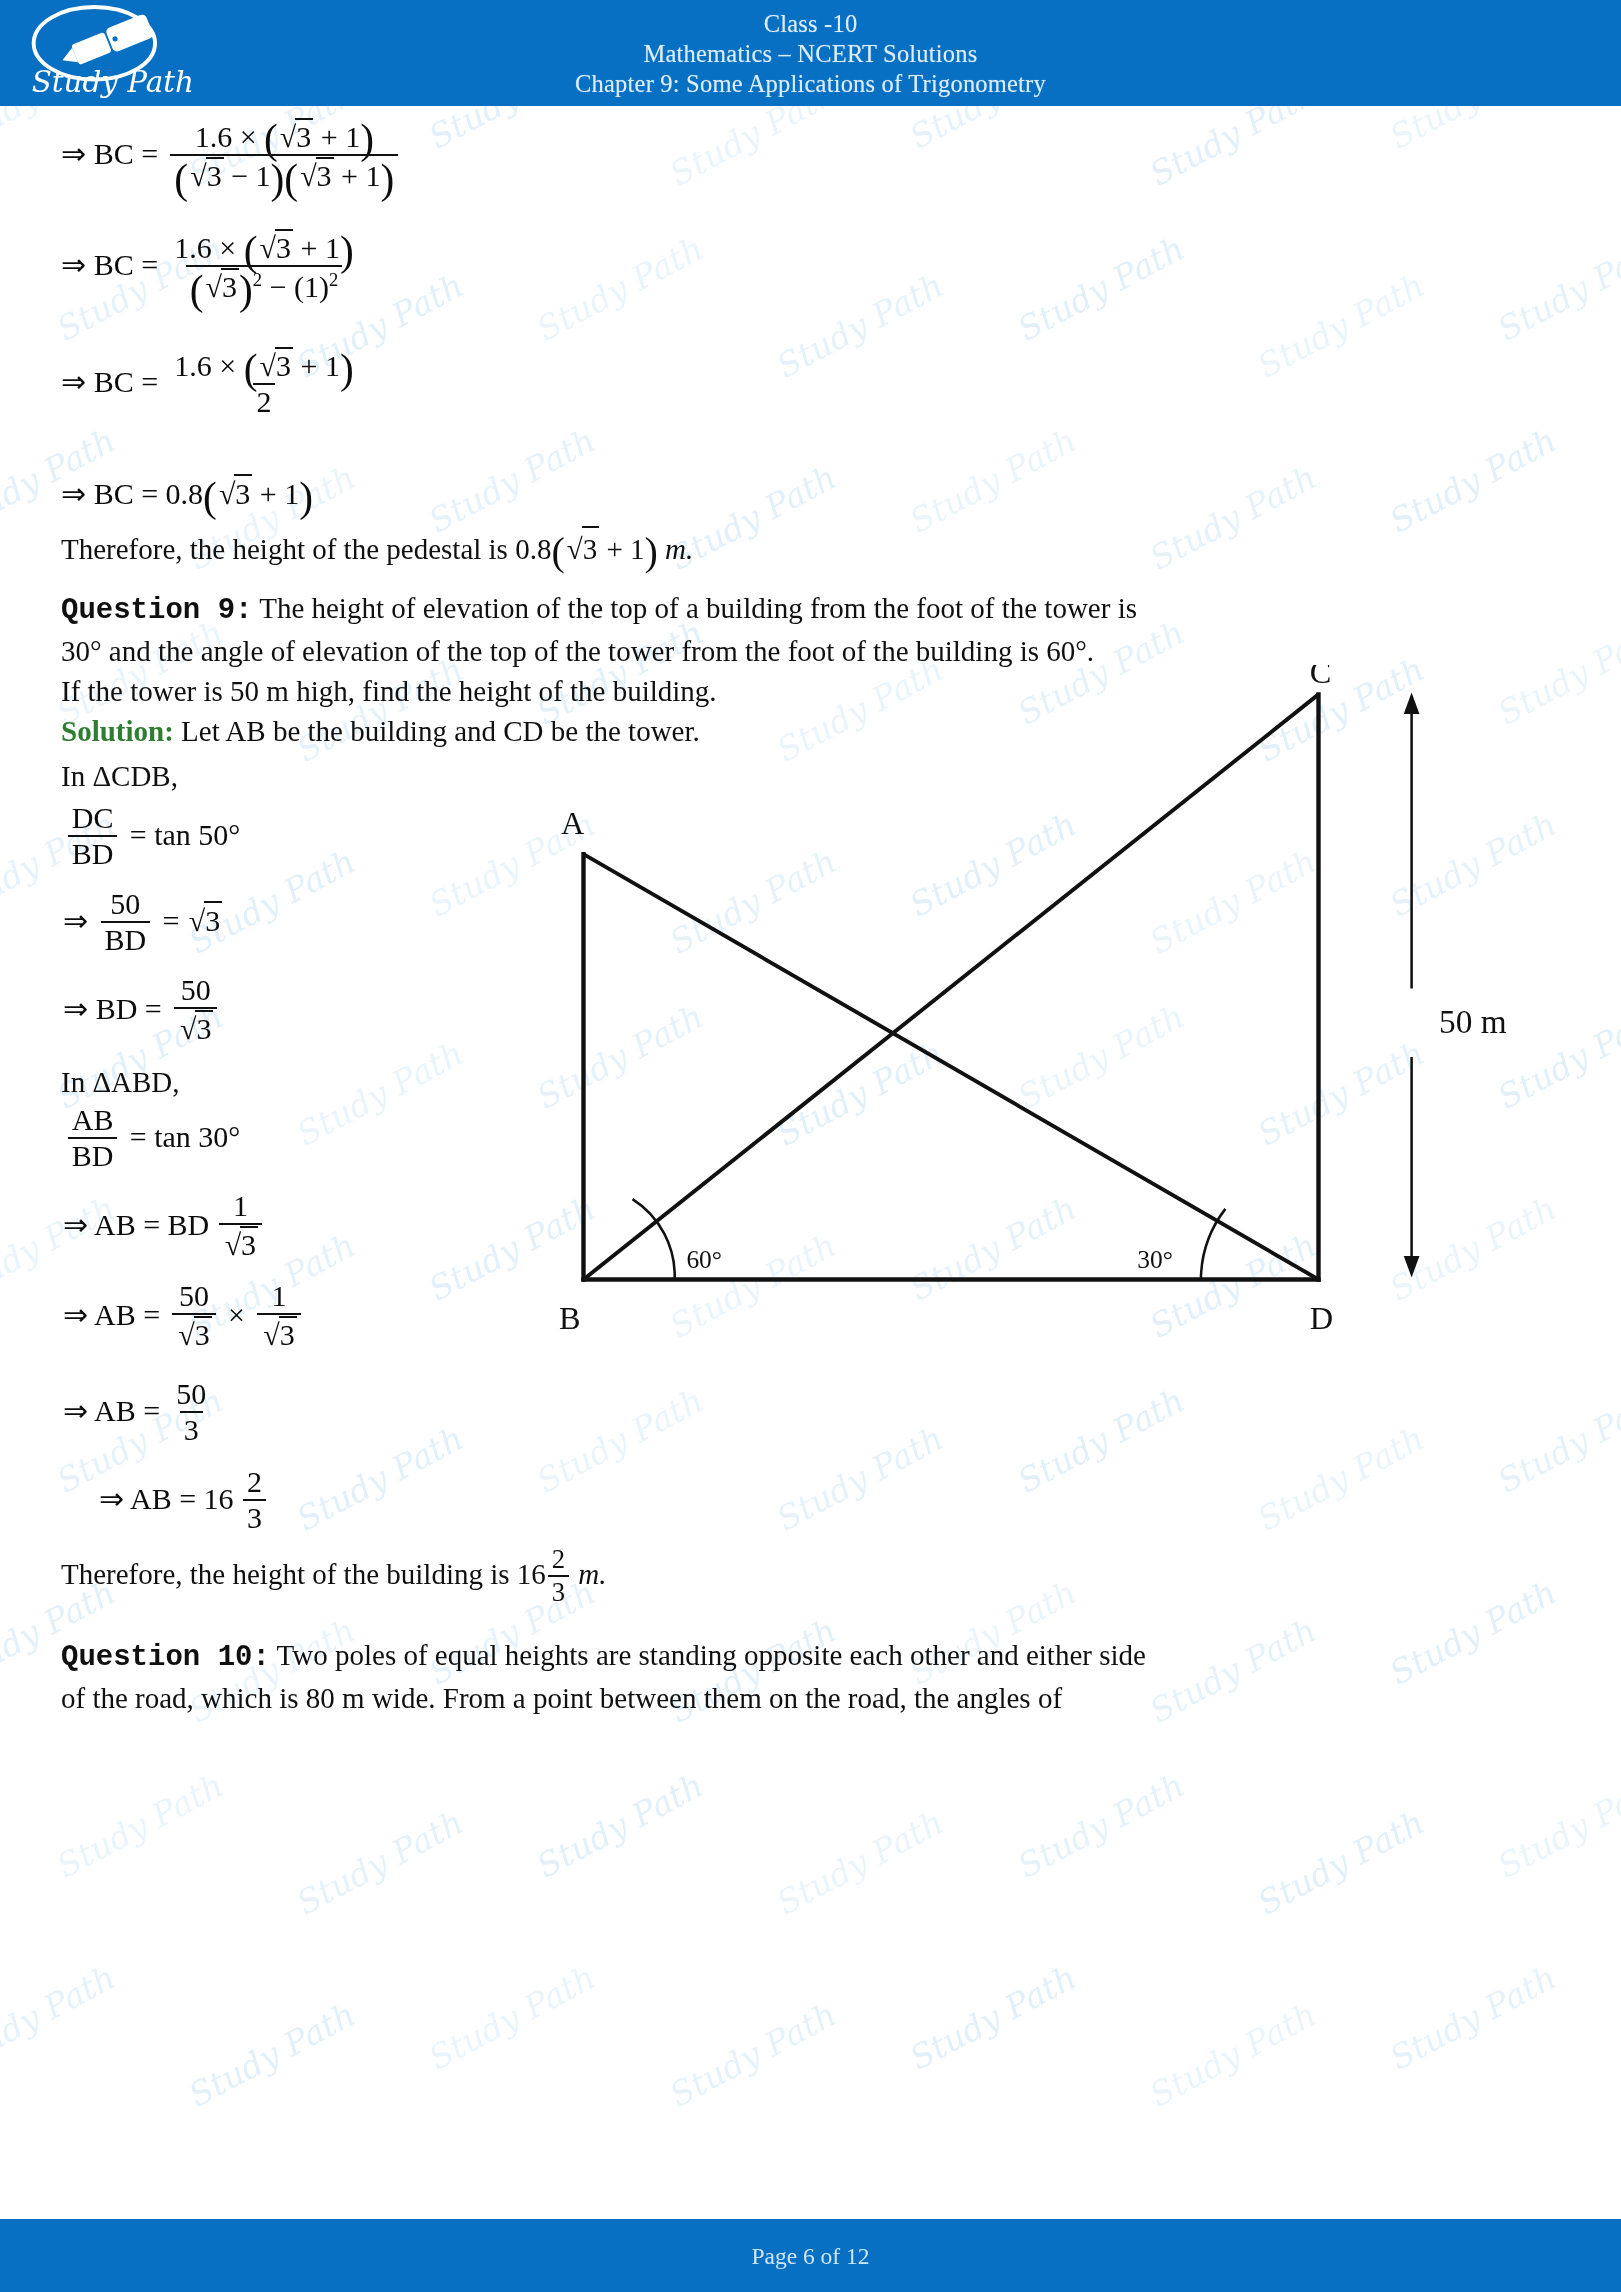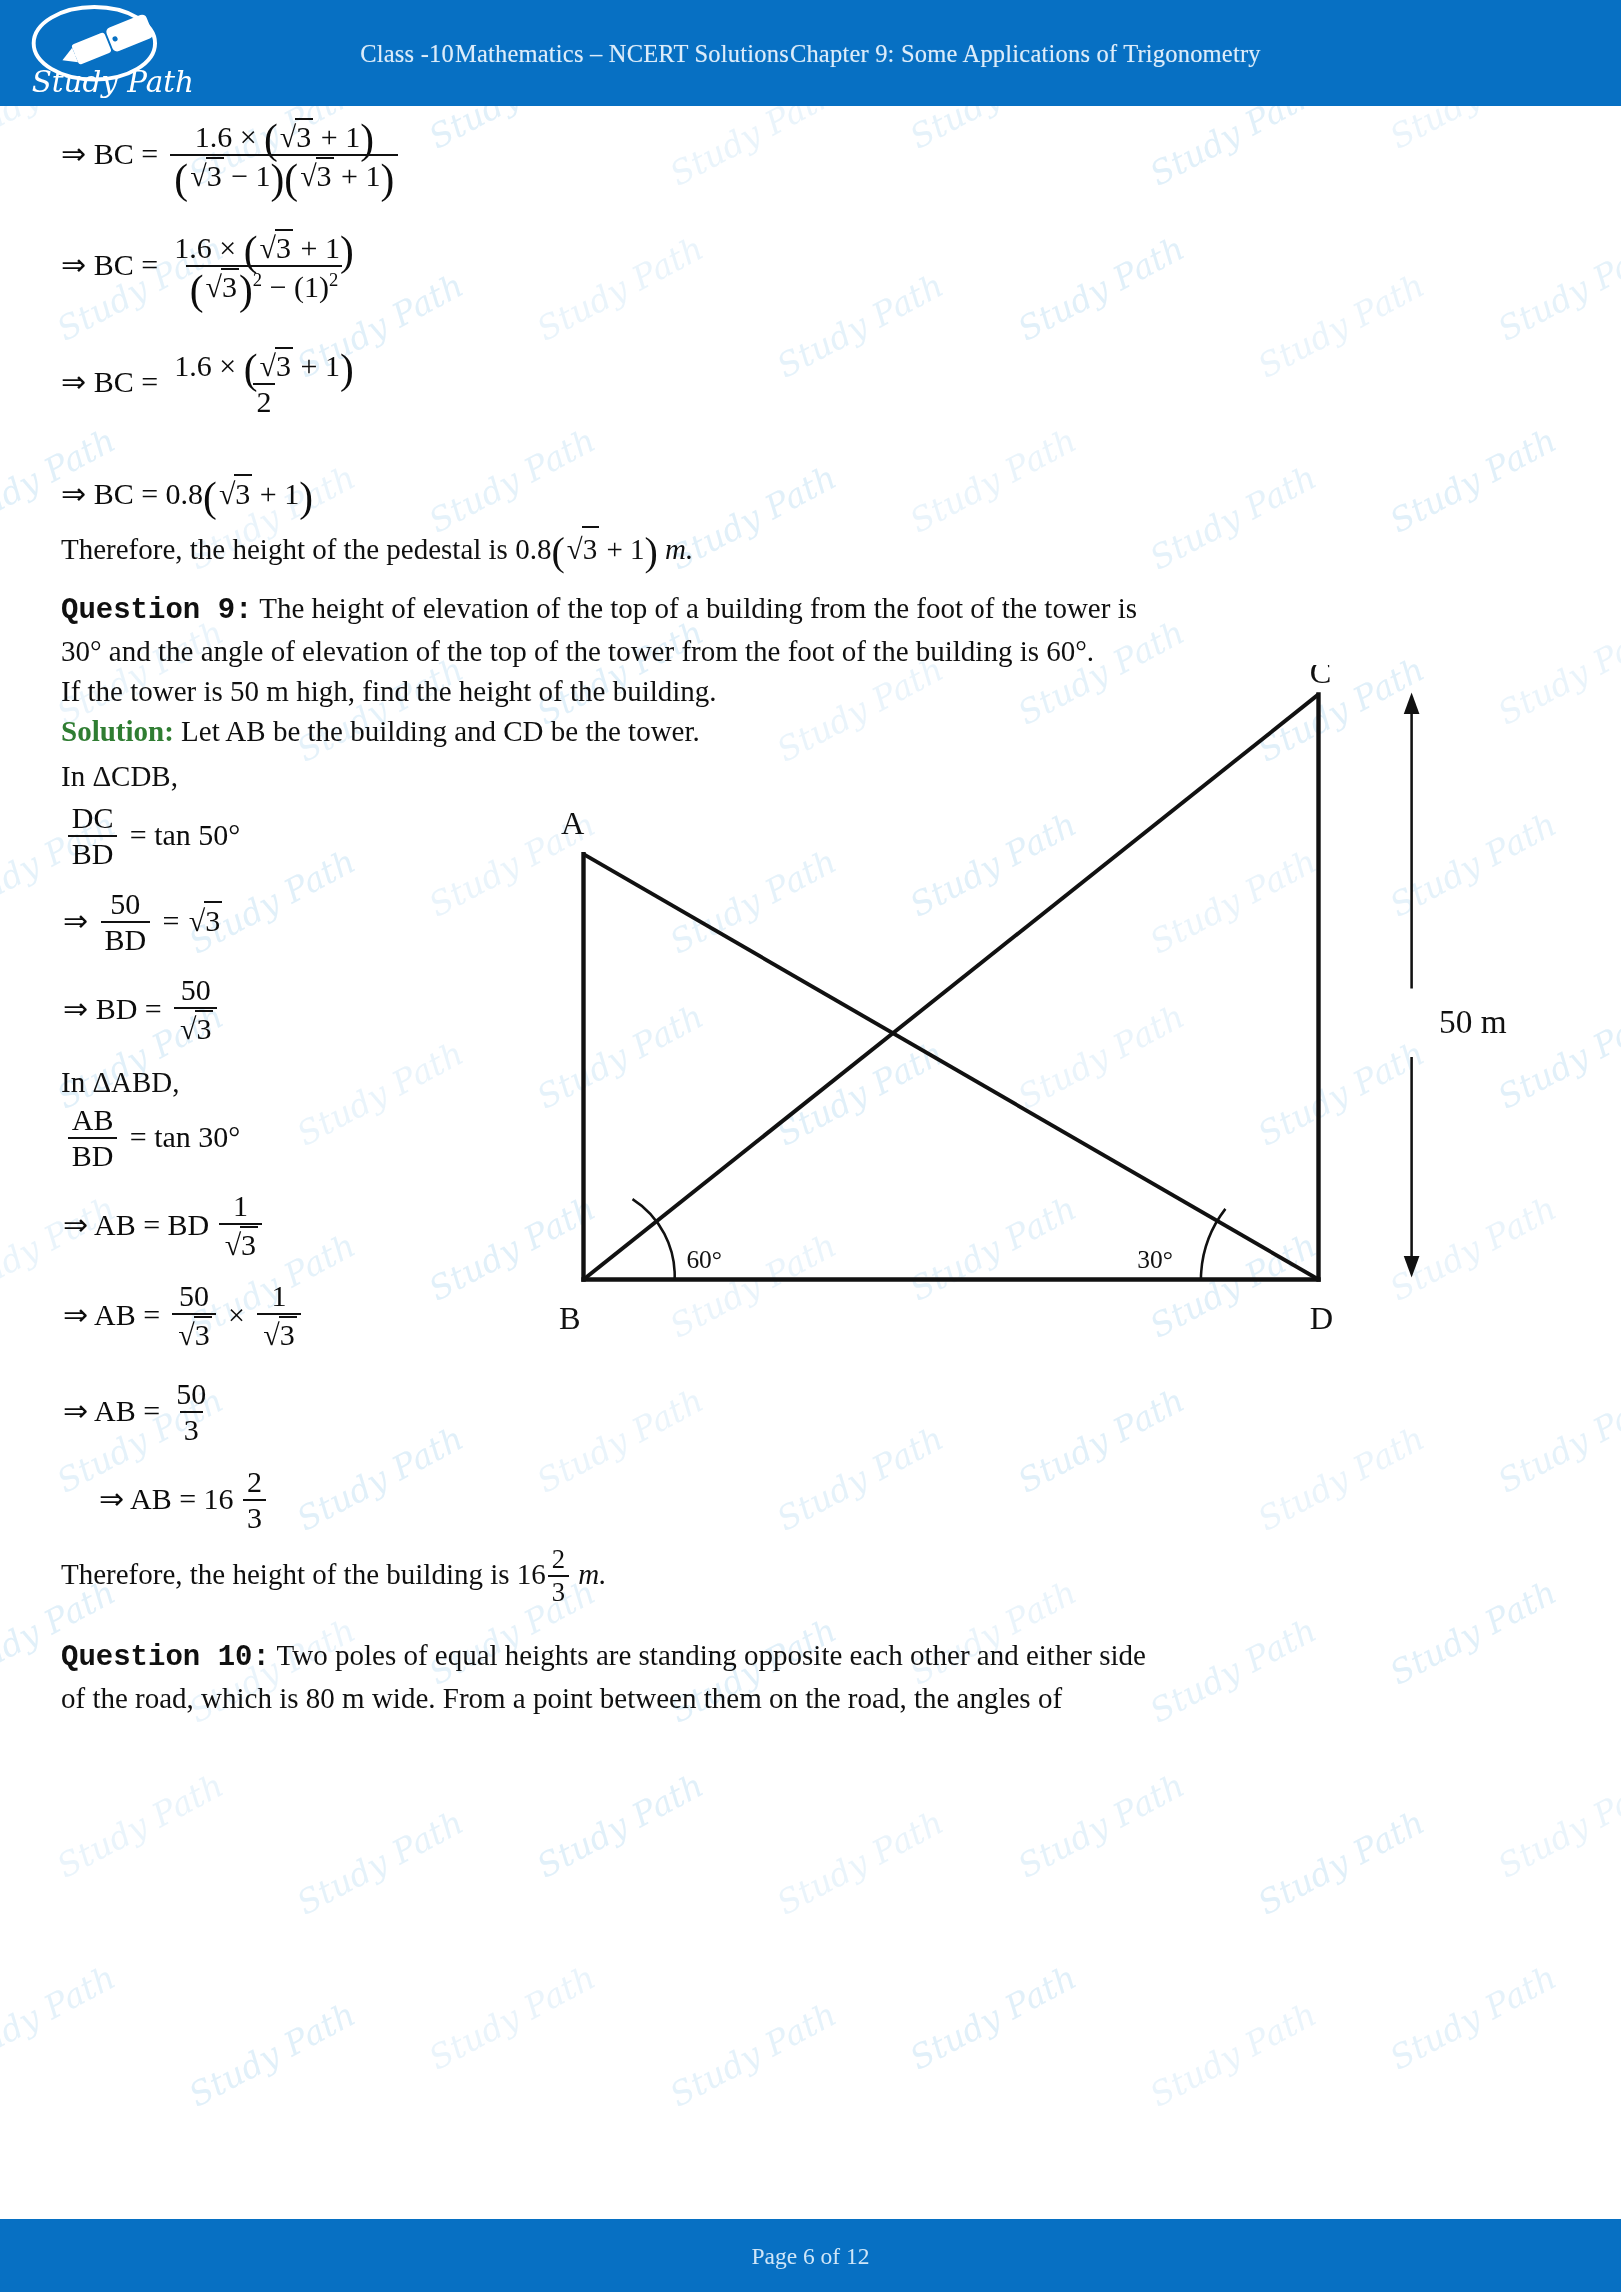--- a/index.html
+++ b/index.html
@@ -23,21 +23,21 @@
   .logo-box {
     position: absolute;
     left: 17.6px; top: 3.9px;
     width: 186px; height: 98px;
   }
   .logo-box svg { display: block; }
   .header-titles {
     position: absolute;
     left: 0; top: 0;
     width: 1621px; height: 106px;
-    display: flex; 
+    display: flex; flex-direction: column;
     align-items: center; justify-content: center;
     gap: 1px;
   }
   .header-titles div {
     font-size: 24.5px;
     line-height: 29px;
     letter-spacing: 0.2px;
     white-space: nowrap;
     color: #dcecfa;
     text-shadow: 0 0 1px rgba(255,255,255,.4);

